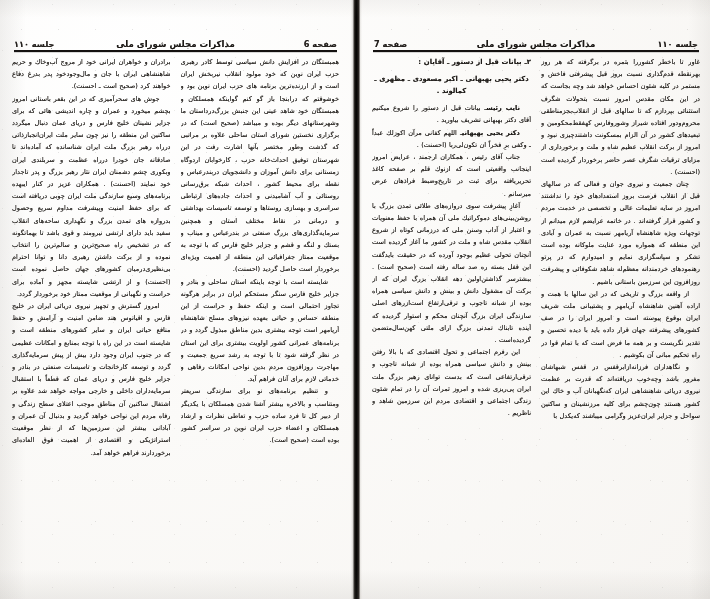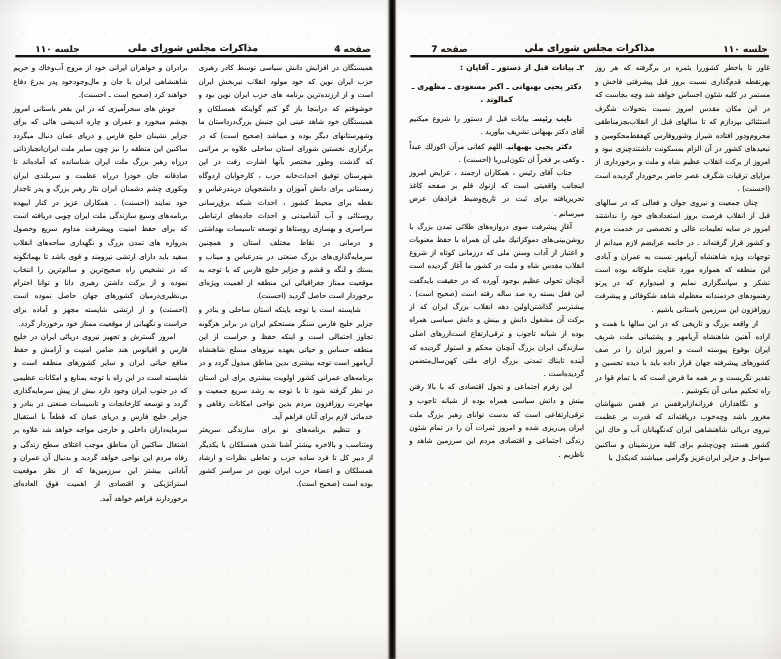--- a/index.html
+++ b/index.html
@@ -60,21 +60,21 @@
     display:flex;align-items:flex-end;justify-content:space-between;
     font-size:8.2px;font-weight:bold;color:#231f1c;letter-spacing:.1px;
   }
   #page-left  .page-header{padding:0 14px 0 14px;}
   #page-right .page-header{padding:0 12px 0 12px;}
 
   .hdr-title{
     font-size:8.6px;font-weight:bold;color:#1c1916;
     position:absolute;left:0;right:0;text-align:center;bottom:0;
   }
-  .hdr-side{position:relative;z-index:2;white-space:nowrap;margin-left:18px;}
+  .hdr-side{position:relative;z-index:2;white-space:nowrap;}
 
   .header-rule{
     position:absolute;top:50px;height:1.6px;background:#141110;
     box-shadow:0 0.6px 0 rgba(0,0,0,.25);
   }
   #page-left  .header-rule{left:14px;right:14px;}
   #page-right .header-rule{left:11px;right:11px;}
 
   
   .columns{
@@ -117,21 +117,21 @@
 </head>
 <body>
 
 <div id="scan">
 
   <div id="speckle"></div>
 
   <div class="page" id="page-left">
 
     <div class="page-header">
-      <span class="hdr-side">صفحه 4</span>
+      <span class="hdr-side">صفحه 6</span>
       <span class="hdr-title">مذاکرات مجلس شورای ملی</span>
       <span class="hdr-side">جلسه ۱۱۰</span>
     </div>
 
     <div class="header-rule"></div>
 
     <div class="columns">
 
       <div class="col">
         <p class="noindent">برادران و خواهران ایرانی خود از مروج آب‌وخاك و حریم شاهنشاهی ایران با جان و مال‌وجود‌خود پدر بدرغ دفاع خواهند کرد (صحیح است ـ احسنت).</p>

